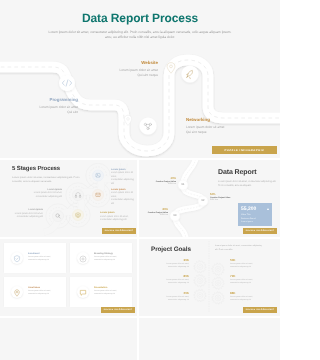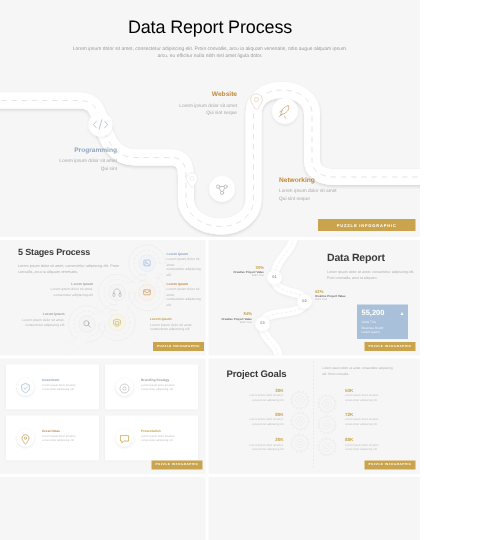--- a/index.html
+++ b/index.html
@@ -10,21 +10,21 @@
   .slide{position:absolute;background:#f6f6f6;overflow:hidden;}
   .hero{left:0;top:0;width:280px;height:158px;}
   .s2{left:0;top:160px;width:137px;height:77px;}
   .s3{left:139px;top:160px;width:141px;height:77px;}
   .s4{left:0;top:239px;width:137px;height:77px;}
   .s5{left:139px;top:239px;width:141px;height:77px;}
   .s6{left:0;top:318px;width:137px;height:42px;}
   .s7{left:139px;top:318px;width:141px;height:42px;}
   .gold-banner{position:absolute;background:#c9a44c;color:#fff;font-size:2.7px;letter-spacing:0.55px;
     display:flex;align-items:center;justify-content:center;font-weight:bold;}
-  .htitle{color:#000000;font-weight:normal;}
+  .htitle{color:#0f766e;font-weight:bold;}
   .sub{color:#9a9a9a;}
   .lbl-gold{color:#c18a3c;font-weight:bold;}
   .lbl-blue{color:#91a6c0;font-weight:bold;}
   .desc{color:#a8a8a8;}
   .s-title{color:#3a3a3a;font-weight:bold;letter-spacing:-0.1px;}
   .s-sub{color:#b0b0b0;}
   .it-h{font-weight:bold;}
   .it-d{color:#b5b5b5;}
   .st-item{position:absolute;font-size:2.3px;line-height:1.55;}
   .step-num{position:absolute;font-size:2.6px;font-weight:bold;color:#9a9a9a;width:10px;text-align:center;}

